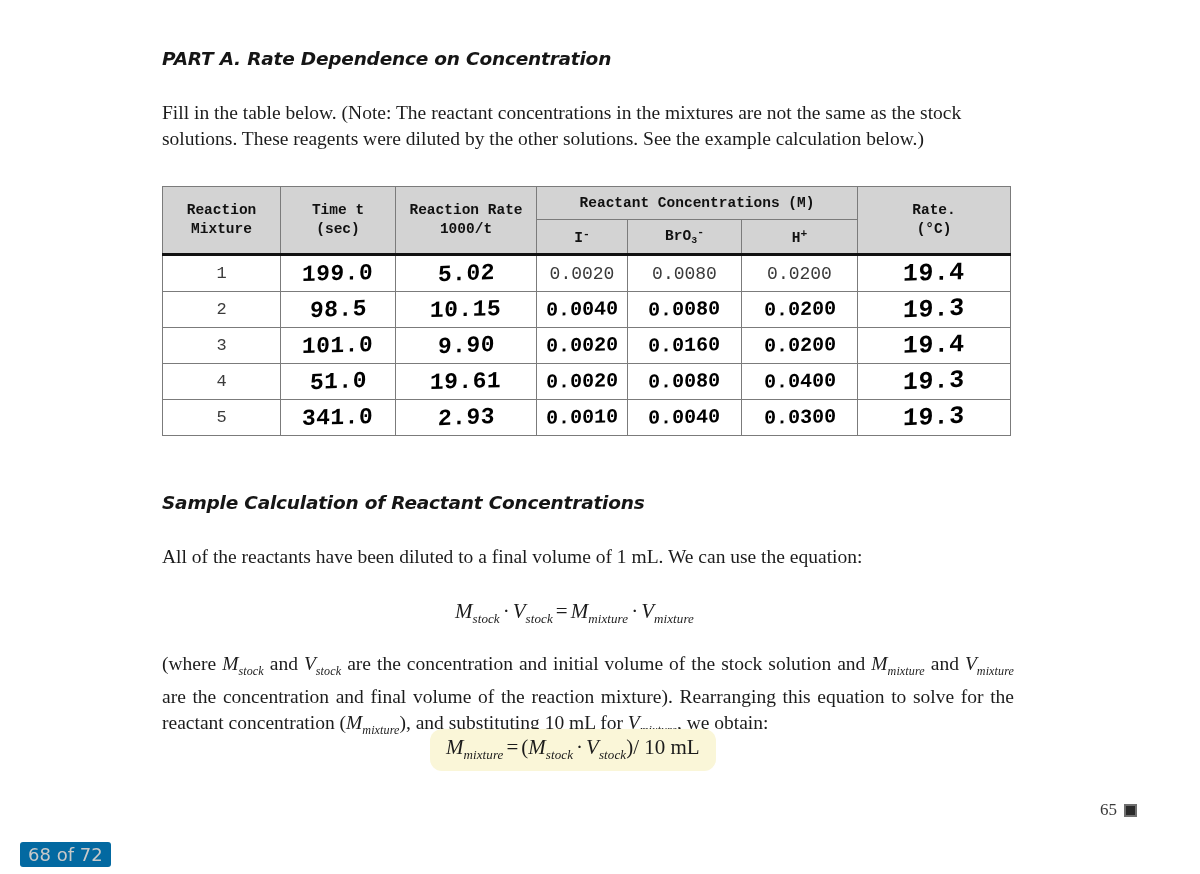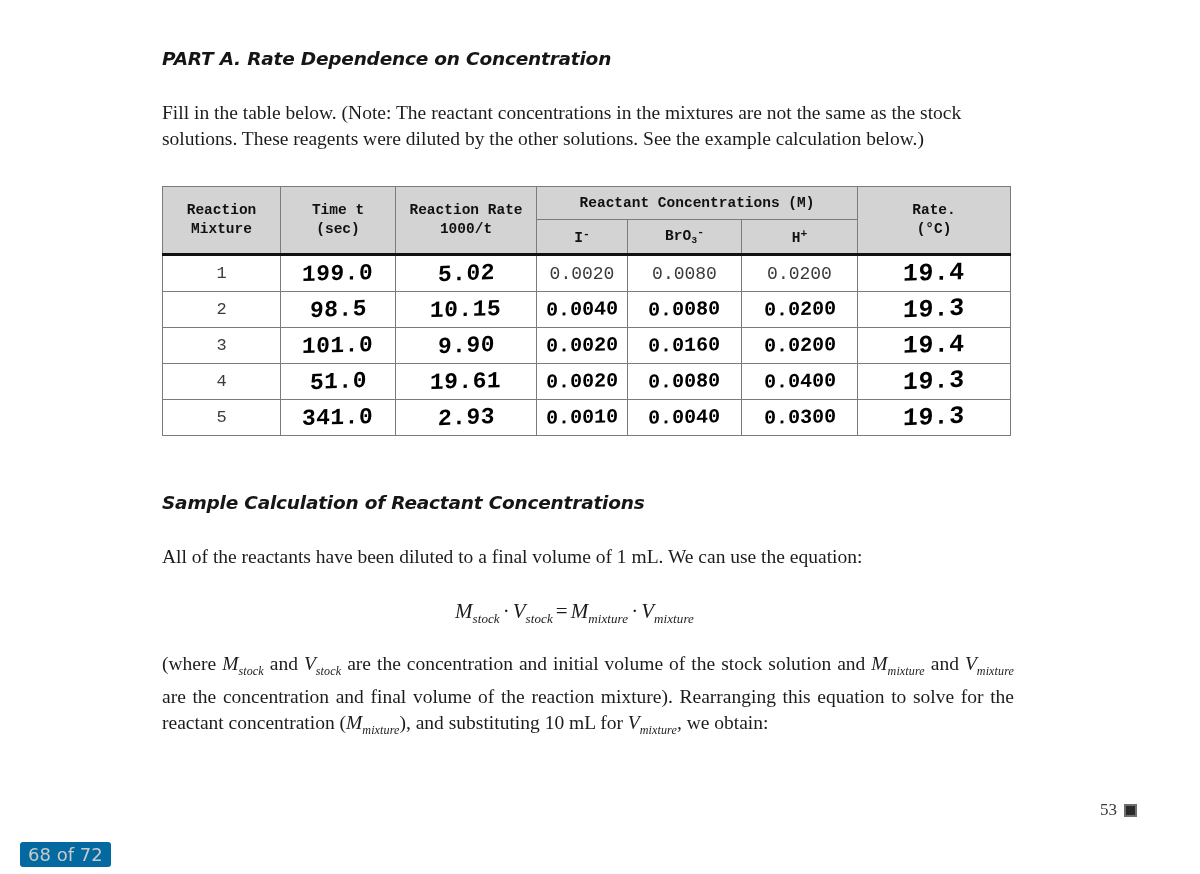--- a/index.html
+++ b/index.html
@@ -259,21 +259,24 @@
   <div class="sec-head" style="left:150px; top:492px;">Sample Calculation of Reactant Concentrations</div>
 
   <div class="para" style="left:150px; top:520px; width:850px;">All of the reactants have been diluted to a final volume of 1 mL. We can use the equation:</div>
 
   <div class="mathline" style="left:443px; top:570px;">
     <span class="mvar">M</span><sub class="sb">stock</sub><span class="dotop">·</span><span class="mvar">V</span><sub class="sb">stock</sub><span class="dotop">=</span><span class="mvar">M</span><sub class="sb">mixture</sub><span class="dotop">·</span><span class="mvar">V</span><sub class="sb">mixture</sub>
   </div>
 
   <div class="para" style="left:150px; top:627px; width:852px; text-align:justify;"><span>(where </span><span class="mvar">M</span><sub class="sb">stock</sub><span> and </span><span class="mvar">V</span><sub class="sb">stock</sub><span> are the concentration and initial volume of the stock solution and </span><span class="mvar">M</span><sub class="sb">mixture</sub><span> and </span><span class="mvar">V</span><sub class="sb">mixture</sub><span> are the concentration and final volume of the reaction mixture). Rearranging this equation to solve for the reactant concentration (</span><span class="mvar">M</span><sub class="sb">mixture</sub><span>), and substituting 10 mL for </span><span class="mvar">V</span><sub class="sb">mixture</sub><span>, we obtain:</span></div>
 
+  <div class="hl-eq" style="left:418px; top:729px;">
+    <span class="mvar">M</span><sub class="sb">mixture</sub><span class="dotop">=</span><span>(</span><span class="mvar">M</span><sub class="sb">stock</sub><span class="dotop">·</span><span class="mvar">V</span><sub class="sb">stock</sub><span>)</span><span>/ 10 mL</span>
+  </div>
 
   <div class="pagenum" style="left:1088px; top:800px;">
-    <span>53</span>
+    <span>65</span>
     <span class="pgsquare"></span>
   </div>
 
   <div class="viewer-pager">68 of 72</div>
 
 </div>
 
 </body></html>

